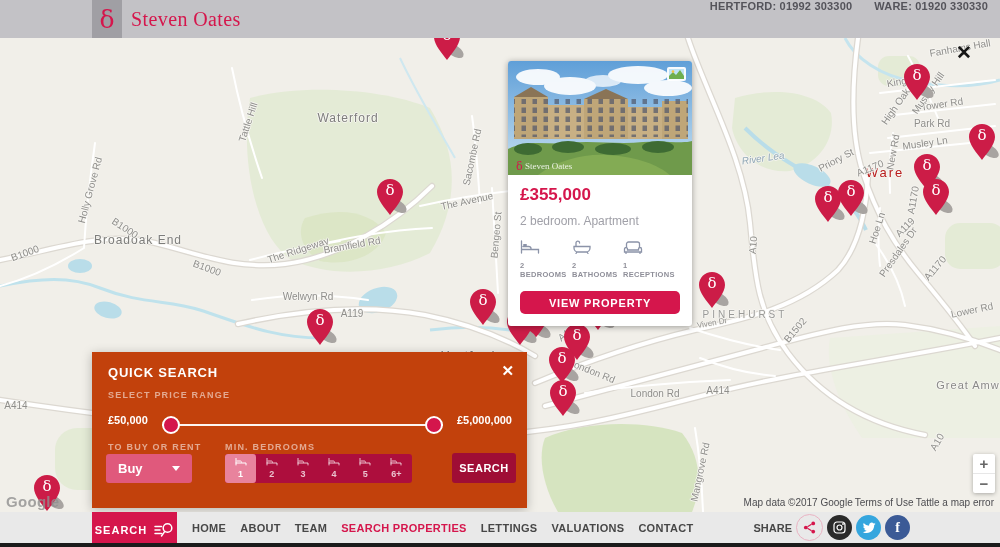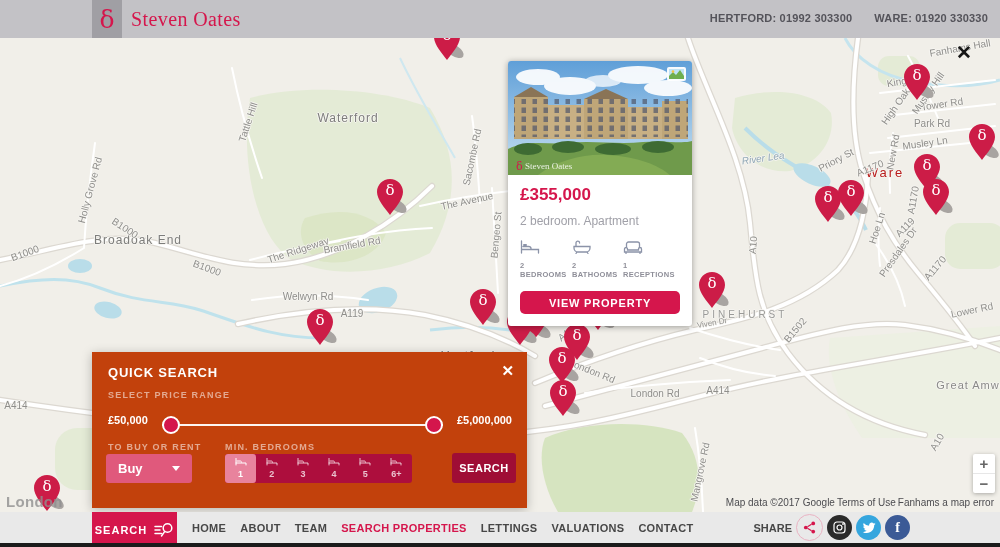--- a/index.html
+++ b/index.html
@@ -5,21 +5,21 @@
   html,body{margin:0;padding:0;background:#555;}
   .stage{position:relative;width:1000px;height:547px;overflow:hidden;background:#f1efe9;
          font-family:"Liberation Sans",sans-serif;-webkit-font-smoothing:antialiased;}
   
   .hdr{position:absolute;left:0;top:0;width:1000px;height:38px;background:#c3c2c6;z-index:40;}
   .brand-box{position:absolute;left:92px;top:0;width:30px;height:38px;background:#a09fa4;
              display:flex;align-items:center;justify-content:center;}
   .brand-sym{font-family:"DejaVu Serif",serif;font-size:25px;color:#d5164c;line-height:1;}
   .brand-name{position:absolute;left:131px;top:0;height:38px;display:flex;align-items:center;
               font-family:"Liberation Serif",serif;font-size:20px;color:#d5164c;letter-spacing:.4px;}
-  .phones{position:absolute;right:12px;top:0;height:36px;display:flex;align-items:center;gap:22px;
+  .phones{position:absolute;right:12px;top:0;height:36px;display:flex;gap:22px;
           font-size:11px;font-weight:bold;color:#54535a;letter-spacing:.2px;}
   
   .map{position:absolute;left:0;top:38px;width:1000px;height:474px;overflow:hidden;background:#f1efe9;}
   .map-art{position:absolute;left:0;top:0;}
   .map-label{position:absolute;white-space:nowrap;color:#8f8e8b;font-size:10px;
              text-shadow:1px 0 0 #f6f5f1,-1px 0 0 #f6f5f1,0 1px 0 #f6f5f1,0 -1px 0 #f6f5f1;}
   .pin{position:absolute;width:26px;height:36px;cursor:pointer;}
   .pin::before{content:"";position:absolute;left:9px;top:21px;width:22px;height:11px;background:#a8a4a1;
                border-radius:50%;transform:rotate(33deg);}
   .pin svg{position:absolute;left:0;top:0;}
@@ -323,26 +323,26 @@
           <span class="pin-glyph">δ</span>
         </div>
         <div class="pin" style="left: 34px; top: 437px;">
           <svg width="26" height="36" viewBox="0 0 26 36">
             <path d="M13 0C5.8 0 0 5.8 0 13c0 7.4 7.8 16.2 13 23 5.2-6.8 13-15.6 13-23C26 5.8 20.2 0 13 0Z" fill="#cc1c47"></path>
           </svg>
           <span class="pin-glyph">δ</span>
         </div>
       </div>
 
-    <div class="glogo">London</div>
+    <div class="glogo">Google</div>
 
     <div class="attr">
       <span>Map data ©2017 Google</span>
       <span class="lnk">Terms of Use</span>
-      <span class="lnk">Fanhams a map error</span>
+      <span class="lnk">Tattle a map error</span>
     </div>
 
     <div class="zoomctl">
       <div class="zbtn">+</div>
       <div class="zbtn">−</div>
     </div>
 
     <div class="map-x">✕</div>
   </div>
 

